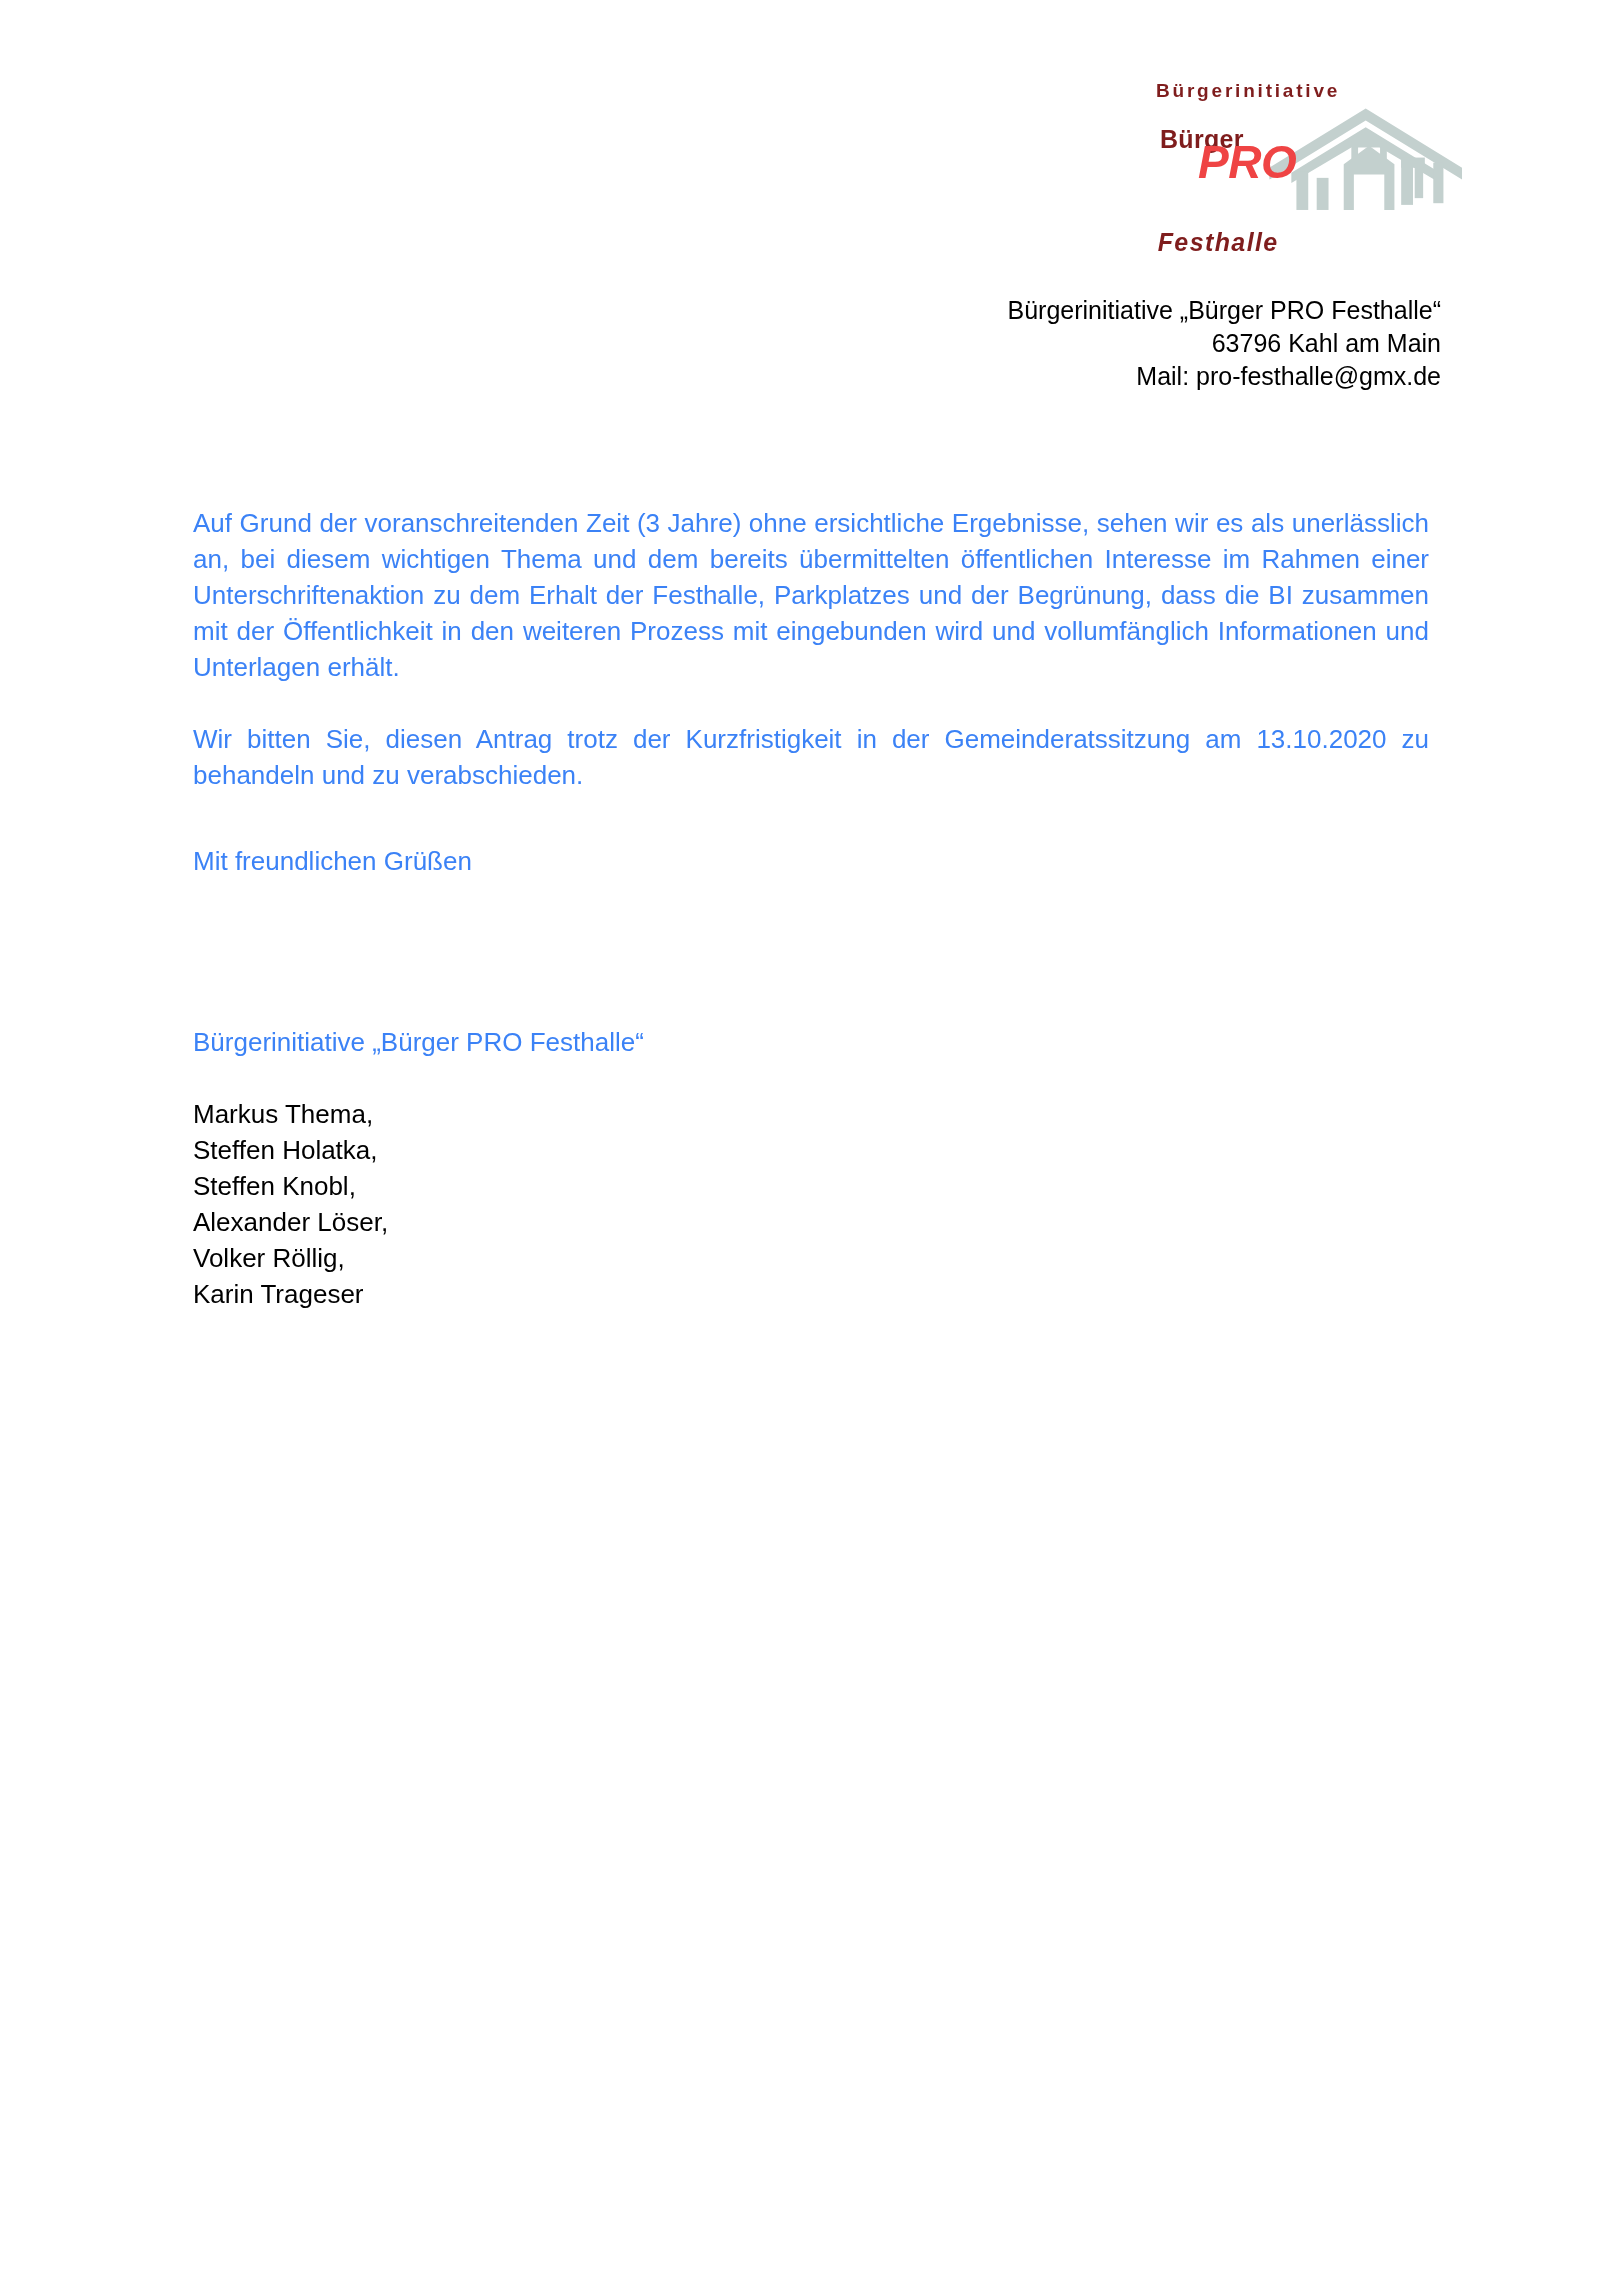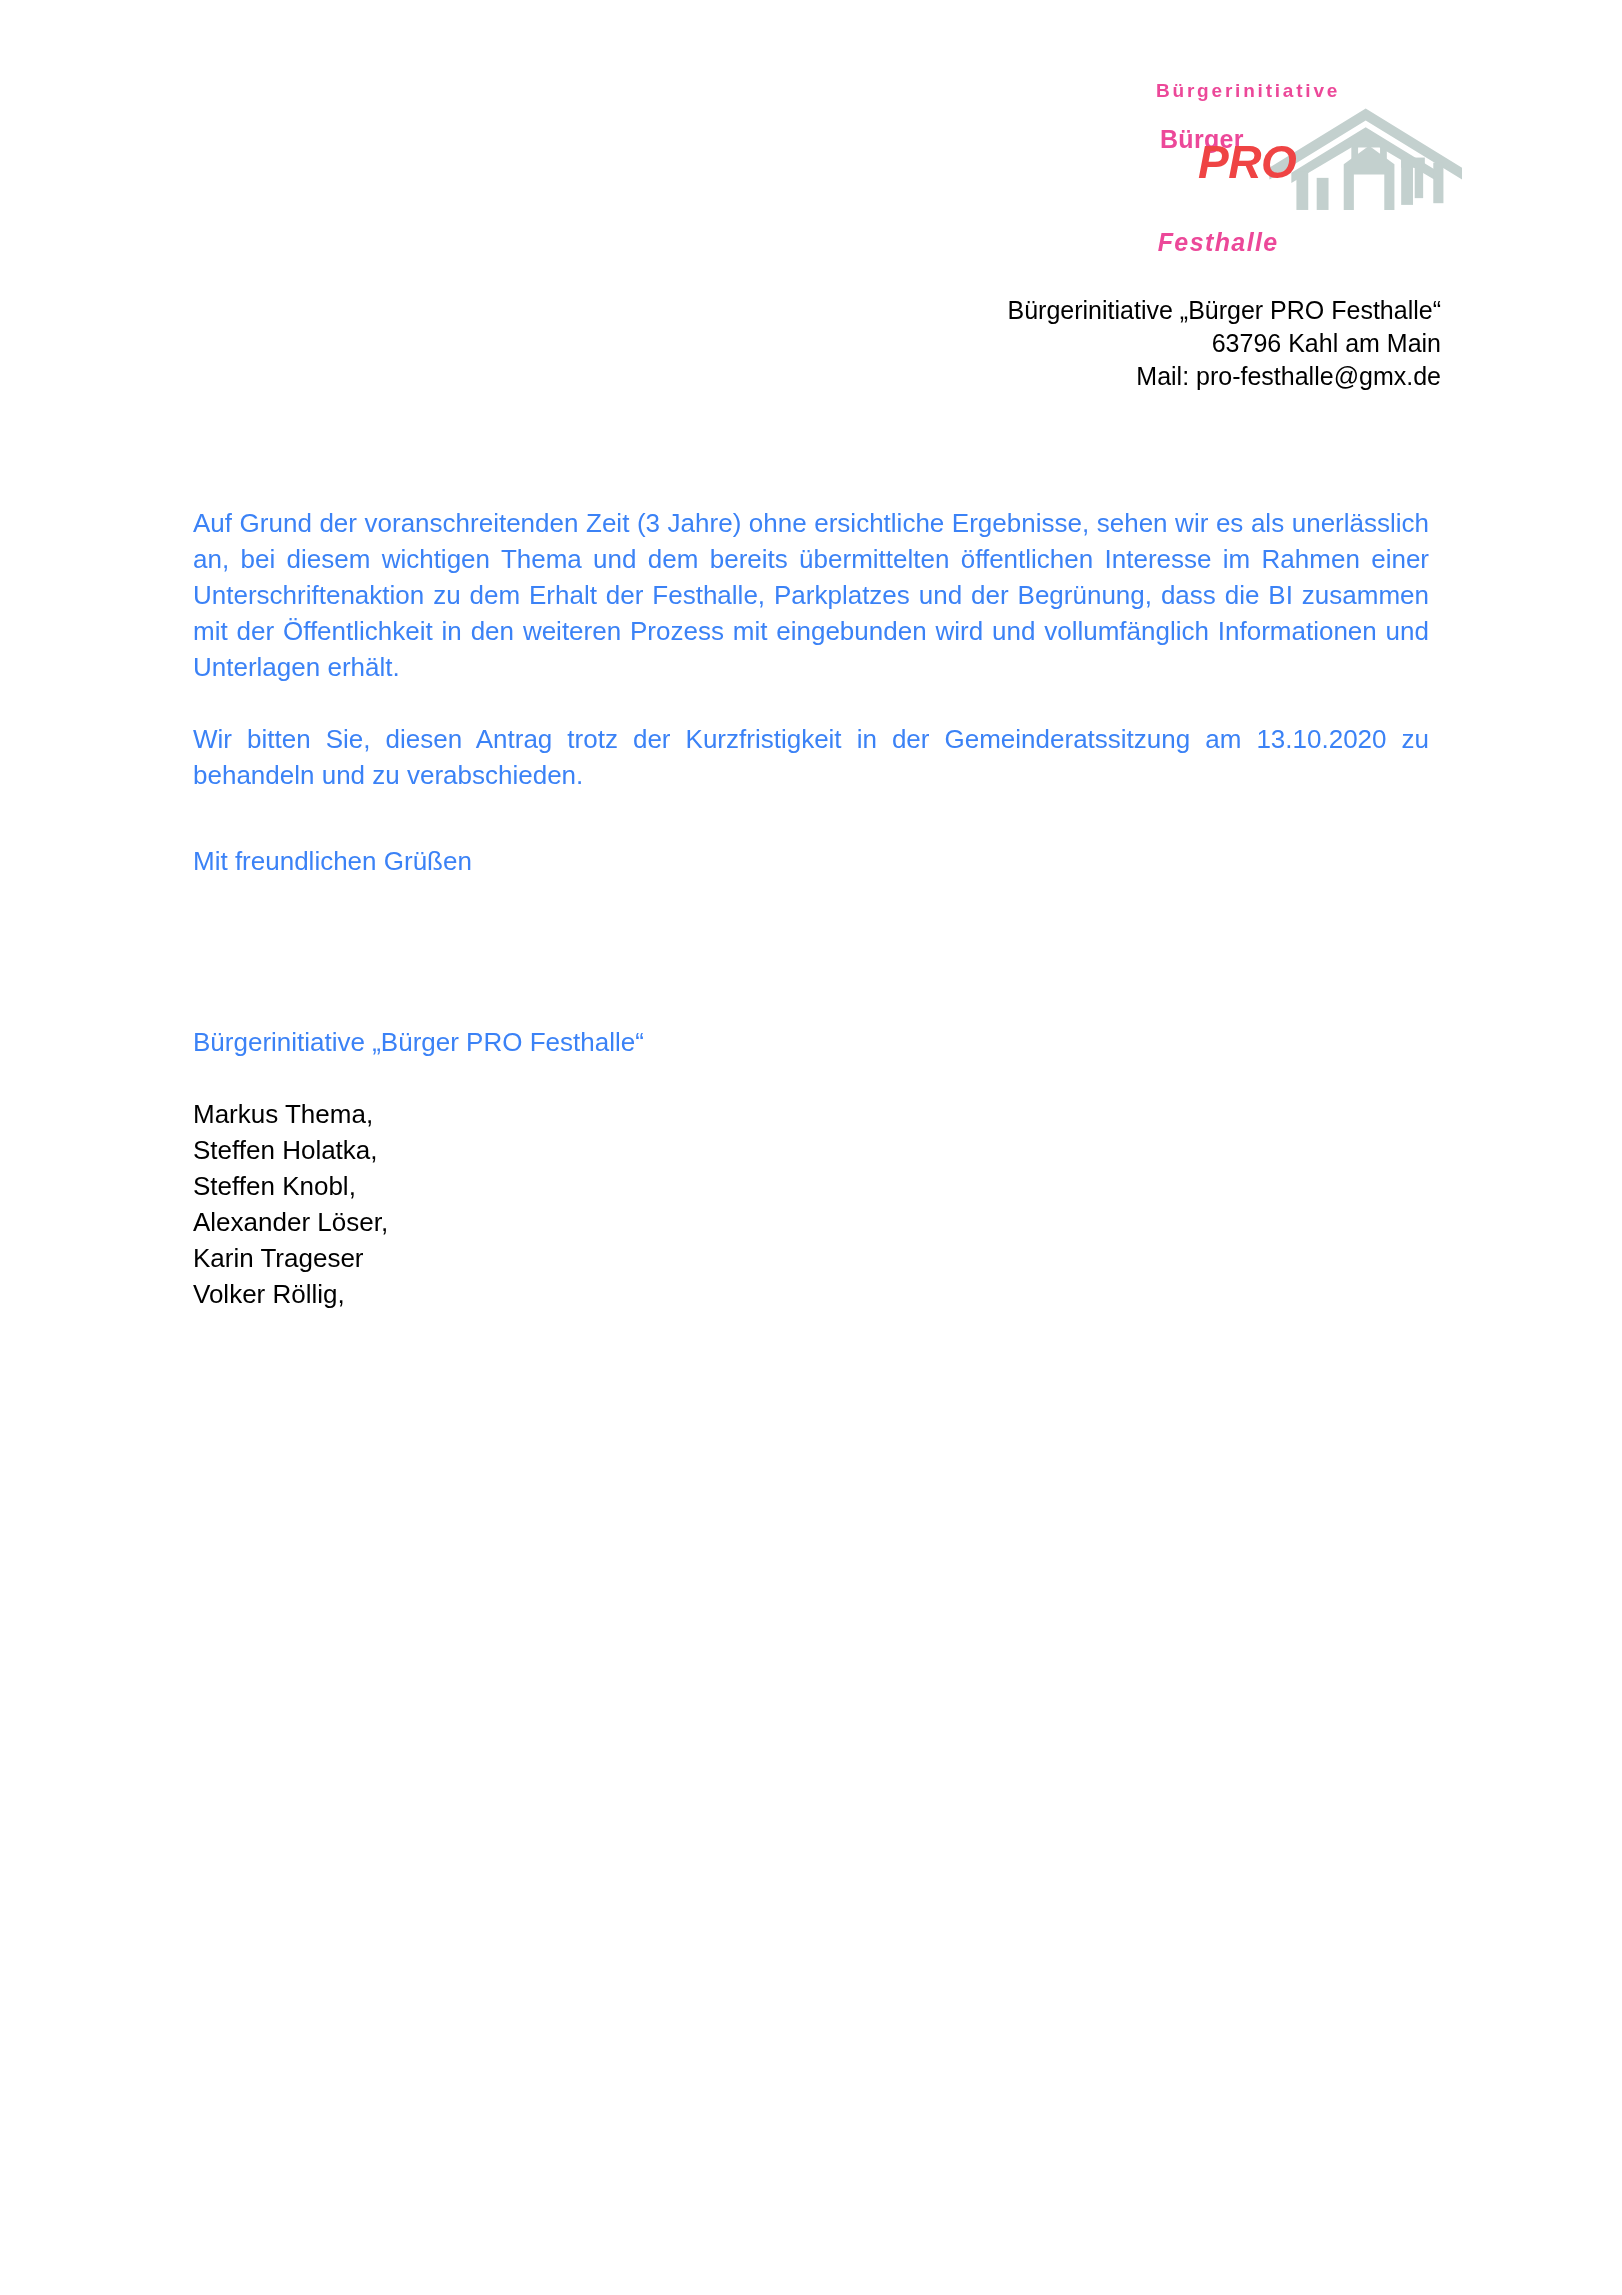--- a/index.html
+++ b/index.html
@@ -39,21 +39,21 @@
     top: 24px;
     width: 207px;
     height: 106px;
     pointer-events: none;
   }
 
   .logo-text-line {
     position: absolute;
     font-family: "Liberation Sans", sans-serif;
     font-weight: bold;
-    color: #ec4899;
+    color: #7f1d1d;
     white-space: nowrap;
     line-height: 1;
   }
 
   .logo-line-initiative {
     left: 0px;
     top: 0px;
     font-size: 19px;
     letter-spacing: 2.8px;
   }
@@ -205,20 +205,20 @@
 
     <p class="para closing-greeting">Mit freundlichen Grüßen</p>
 
     <p class="para org-signature">Bürgerinitiative „Bürger PRO Festhalle“</p>
 
     <ul class="signatory-list">
       <li>Markus Thema,</li>
       <li>Steffen Holatka,</li>
       <li>Steffen Knobl,</li>
       <li>Alexander Löser,</li>
+      <li>Volker Röllig,</li>
       <li>Karin Trageser</li>
-      <li>Volker Röllig,</li>
     </ul>
 
   </div>
 
 </div>
 
 
 </body></html>

